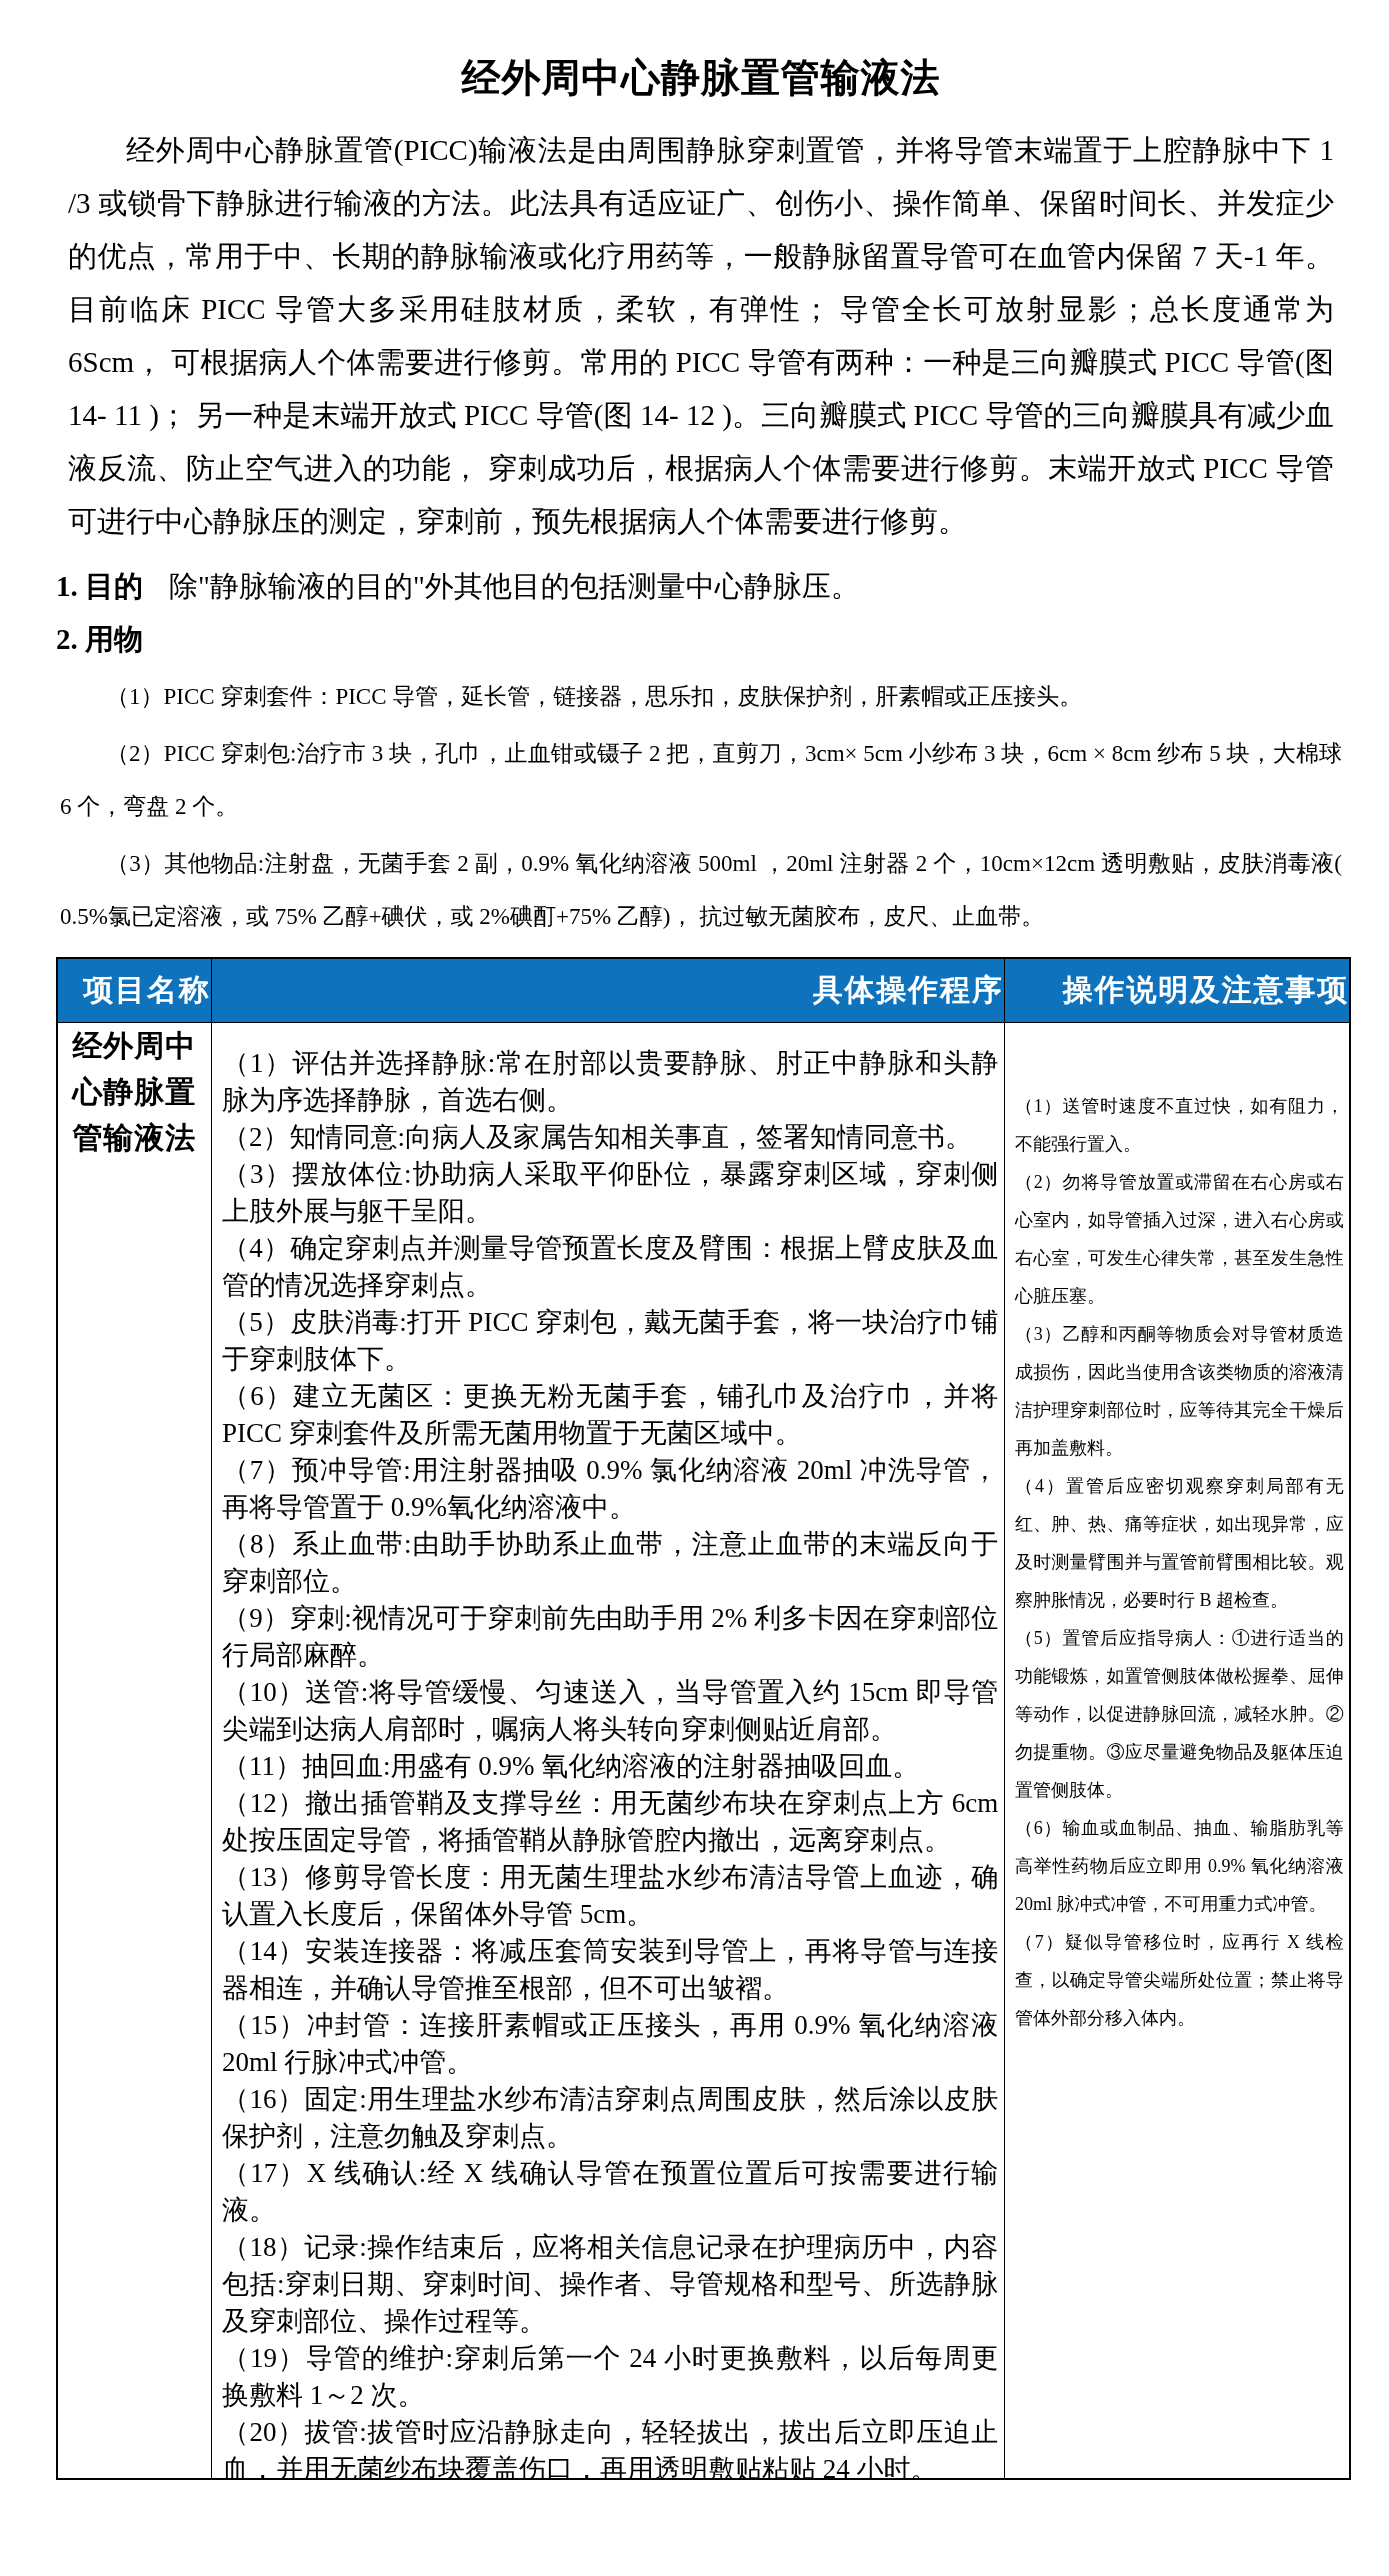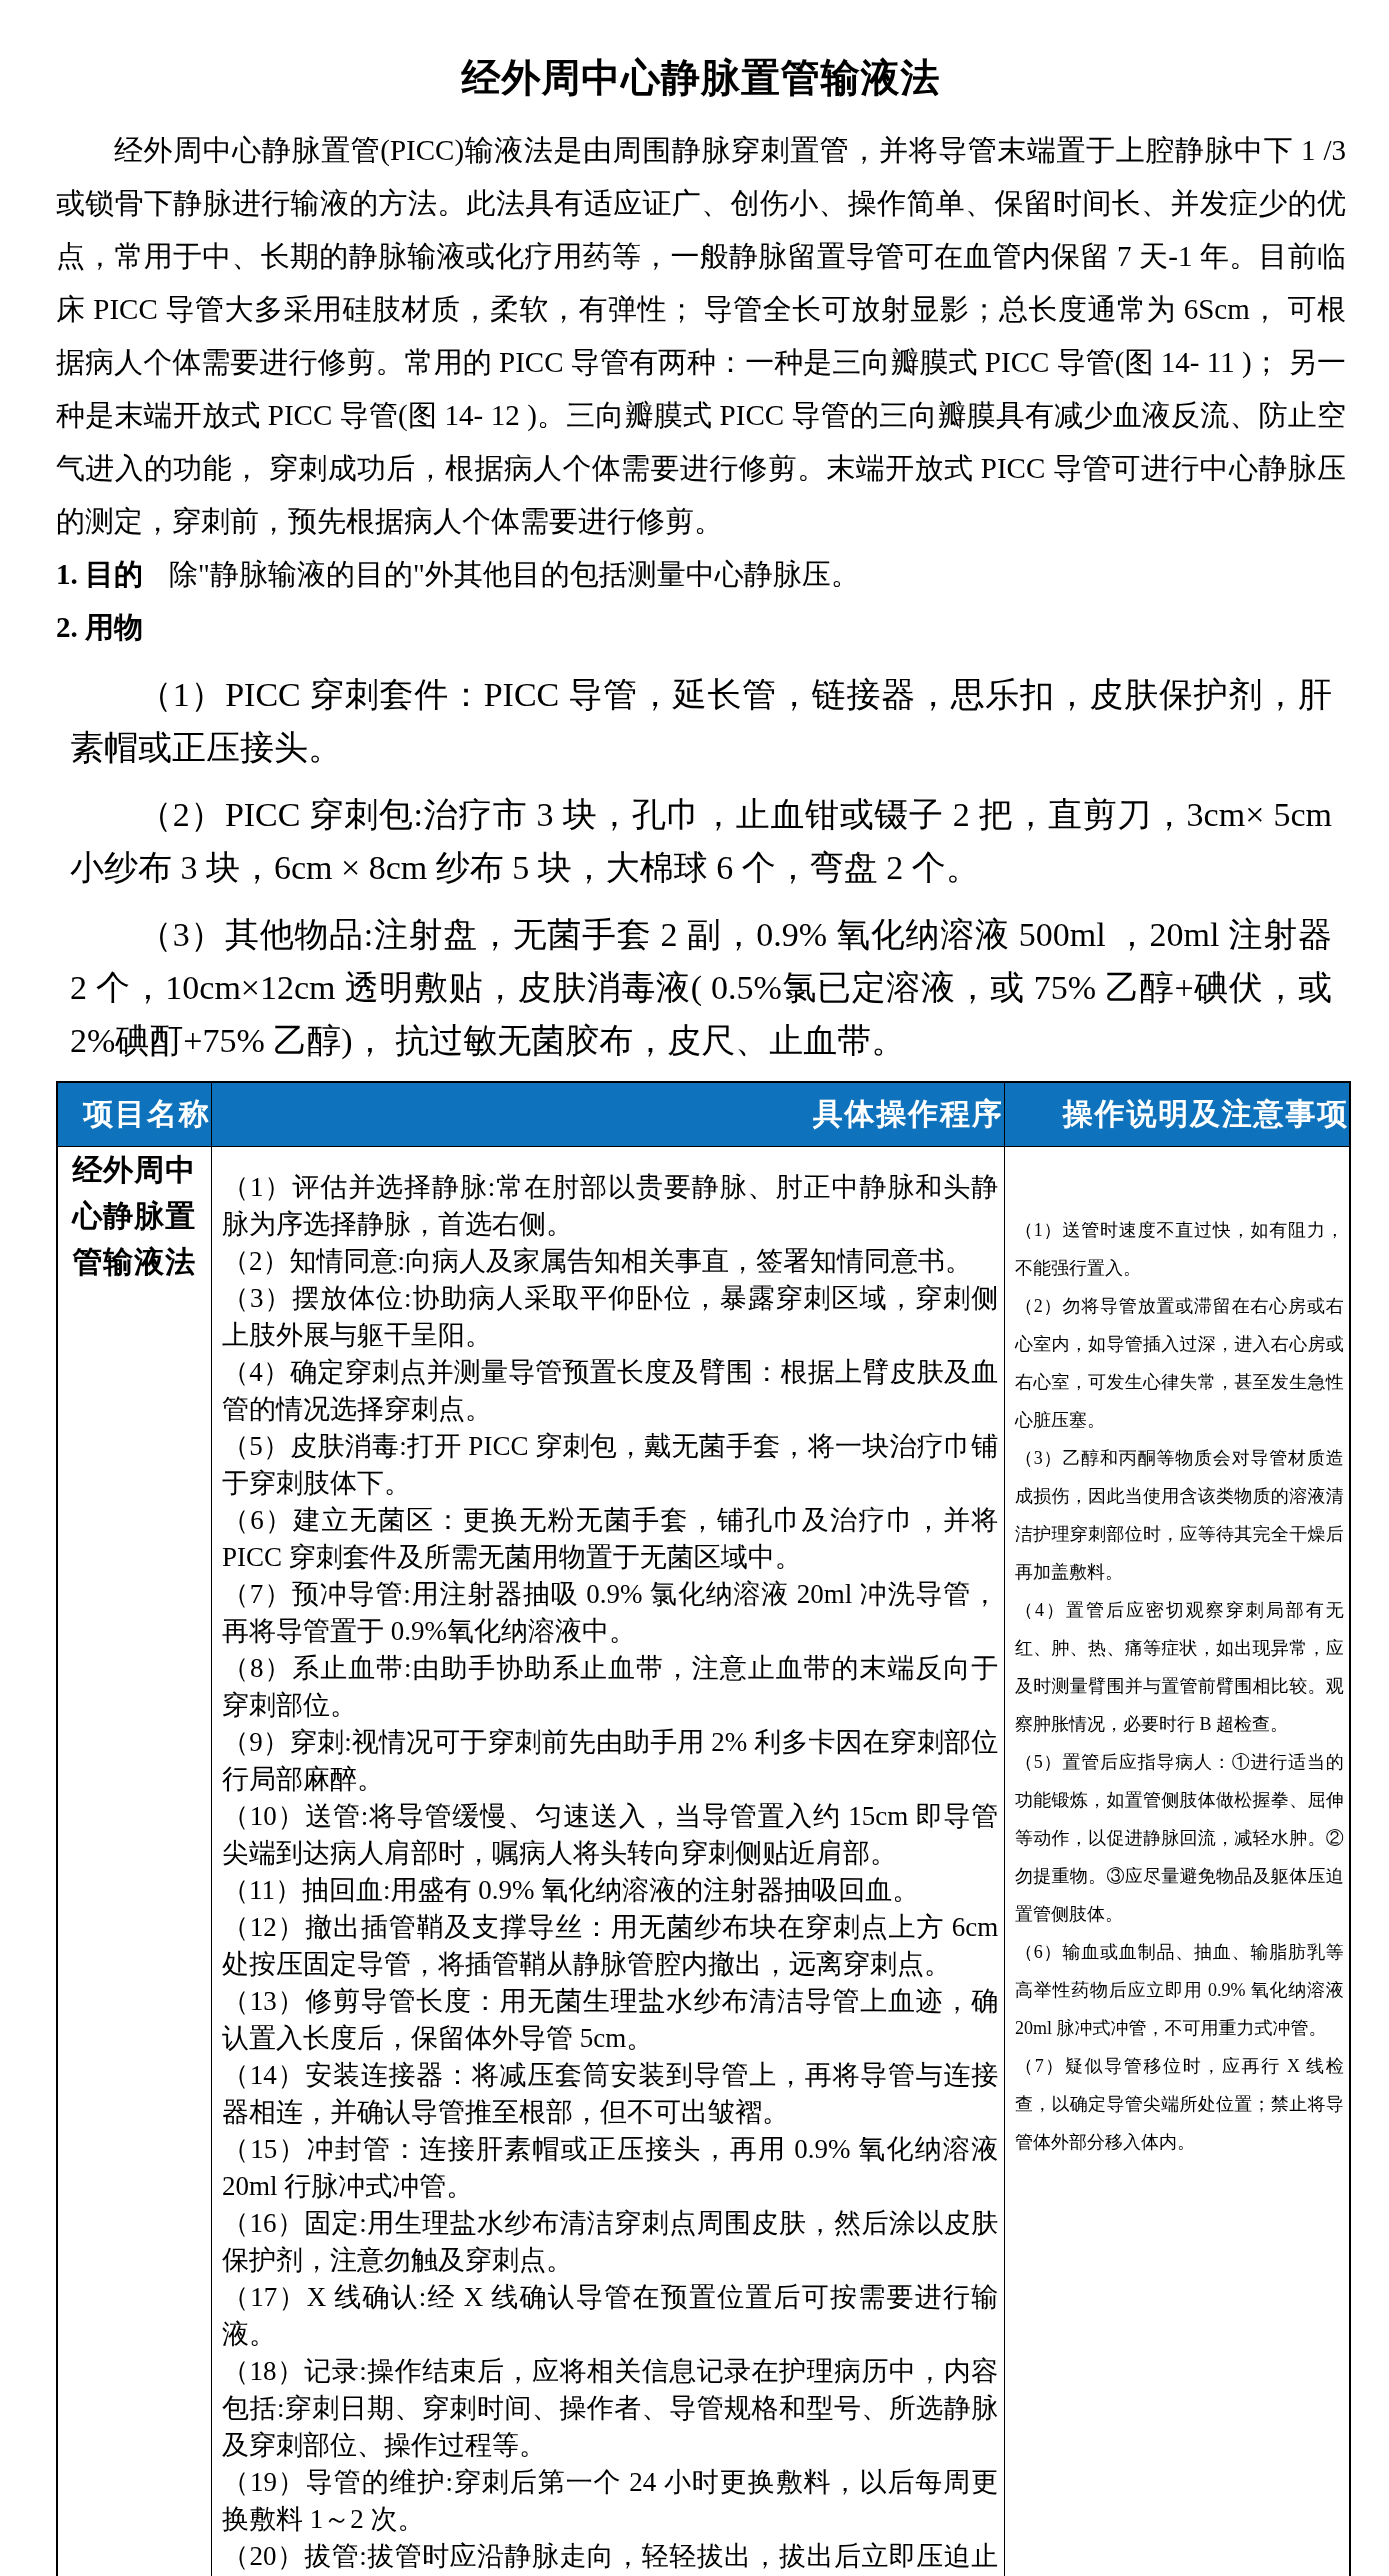--- a/index.html
+++ b/index.html
@@ -24,36 +24,36 @@
     font-weight: 700;
     text-align: center;
     margin: 21px 0 19px 0;
     letter-spacing: 0.9px;
   }
   p.intro {
     font-size: 29px;
     line-height: 53px;
     text-align: justify;
     text-indent: 2em;
-    margin: 0;
+    margin: 12px;
     word-break: normal;
   }
   p.sec {
     font-size: 29px;
     line-height: 53px;
     margin: 0;
   }
   p.sec b { font-weight: 700; }
   p.sec .sec-text { margin-left: 0.9em; }
   p.supply {
-    font-size: 34px;
+    font-size: 23px;
     line-height: 53px;
     text-align: justify;
     text-indent: 2em;
-    margin: 14px;
+    margin: 4px;
   }
   table.proc-table {
     margin-top: 14px;
     border-collapse: collapse;
     table-layout: fixed;
     width: 1293px;
     border: 2.6px solid #000;
   }
   table.proc-table th {
     background: #0e73bc;

